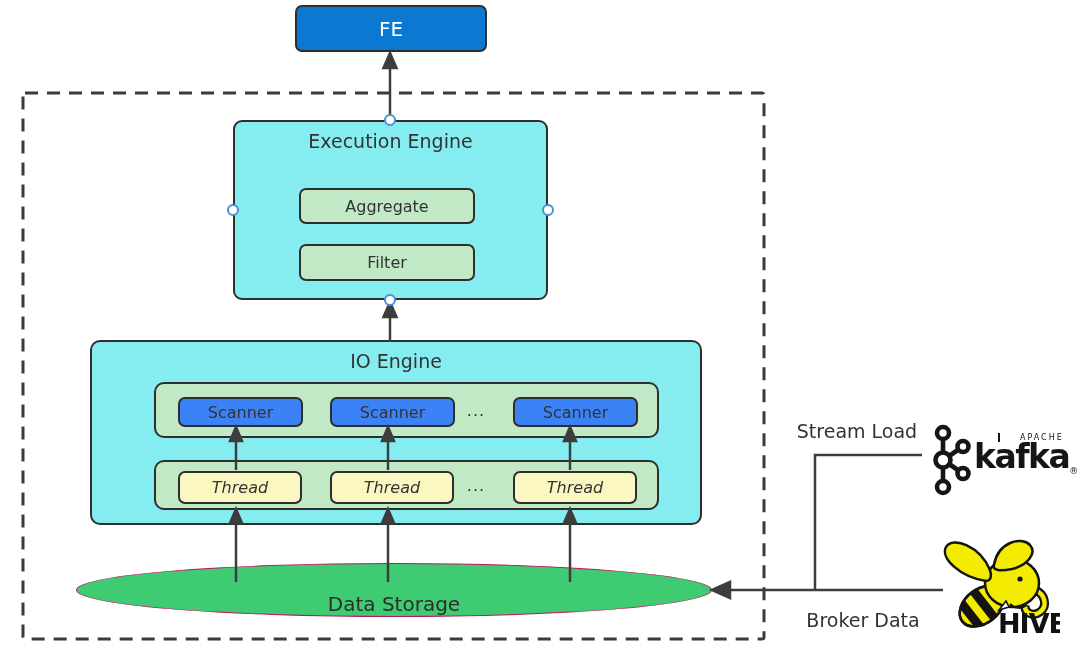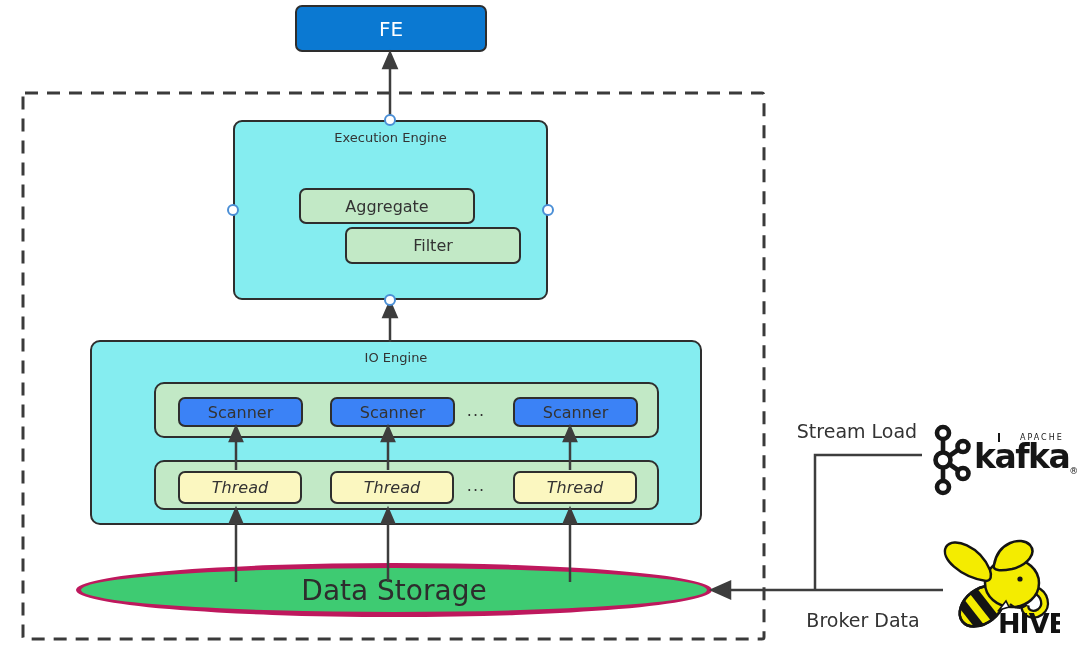--- a/index.html
+++ b/index.html
@@ -13,44 +13,44 @@
   .canvas{position:relative;width:1080px;height:663px;background:#fff;overflow:hidden;}
 
   .node{position:absolute;border:2px solid var(--border-dark);}
 
   .fe-box{left:295px;top:5px;width:192px;height:47px;background:var(--fe-blue);
     border-radius:7px;display:flex;align-items:center;justify-content:center;
     color:#fff;font-size:20px;}
 
   .exec-box{left:233px;top:120px;width:315px;height:180px;background:var(--cyan);border-radius:9px;}
   .io-box{left:90px;top:340px;width:612px;height:185px;background:var(--cyan);border-radius:10px;}
-  .box-title{position:absolute;left:0;right:0;top:8px;text-align:center;font-size:13px;color:var(--ink);}
+  .box-title{position:absolute;left:0;right:0;top:8px;text-align:center;font-size:19px;color:var(--ink);}
 
   .op-box{position:absolute;left:64px;width:176px;height:36px;background:var(--panel-green);
     border:2px solid var(--border-dark);border-radius:7px;display:flex;align-items:center;
     justify-content:center;font-size:16px;}
   .op-agg{top:66px;}
-  .op-fil{top:105px;height:37px;margin-left:46px;}
+  .op-fil{top:122px;height:37px;}
 
   .subrow{position:absolute;left:62px;width:505px;background:var(--panel-green);
     border:2px solid var(--border-dark);border-radius:10px;}
   .scanner-row{top:40px;height:56px;}
   .thread-row{top:118px;height:50px;}
 
   .cell{position:absolute;border:2px solid var(--border-dark);border-radius:7px;
     display:flex;align-items:center;justify-content:center;font-size:16px;}
   .scanner{top:13px;width:125px;height:30px;background:#3b82f6;}
   .thread{top:9px;width:124px;height:33px;background:var(--box-yellow);font-style:italic;}
   .c1{left:22px;} .c2{left:174px;} .c3{left:357px;}
   .dots{position:absolute;left:302px;width:36px;top:0;bottom:0;display:flex;
     align-items:center;justify-content:center;font-size:16px;letter-spacing:1px;}
 
   .storage{left:76px;top:563px;width:636px;height:54px;background:var(--storage-green);
-    border:5px solid #be185d;border-radius:50%;display:flex;align-items:center;
-    justify-content:center;font-size:28px;color:#2d2d2d;}
+    border:1px solid #be185d;border-radius:50%;display:flex;align-items:flex-end;
+    justify-content:center;font-size:20px;color:#2d2d2d;}
 
   .free-label{position:absolute;font-size:19px;color:var(--ink);text-align:center;}
   .stream-label{left:791px;top:420px;width:132px;}
   .broker-label{left:794px;top:609px;width:138px;}
 
   .svg-layer{position:absolute;left:0;top:0;width:1080px;height:663px;pointer-events:none;}
 
   .kafka-icon{position:absolute;left:926px;top:424px;}
   .kafka-word{position:absolute;left:974px;top:433px;color:#161616;}
   .kafka-apache{font-size:8px;font-weight:normal;letter-spacing:2px;margin-left:24px;

